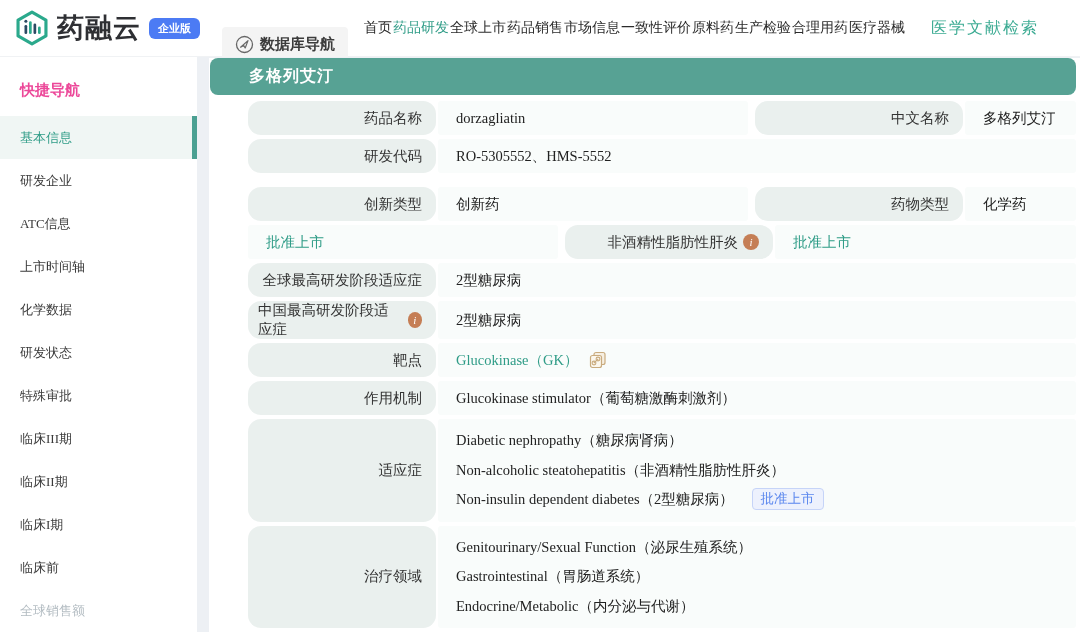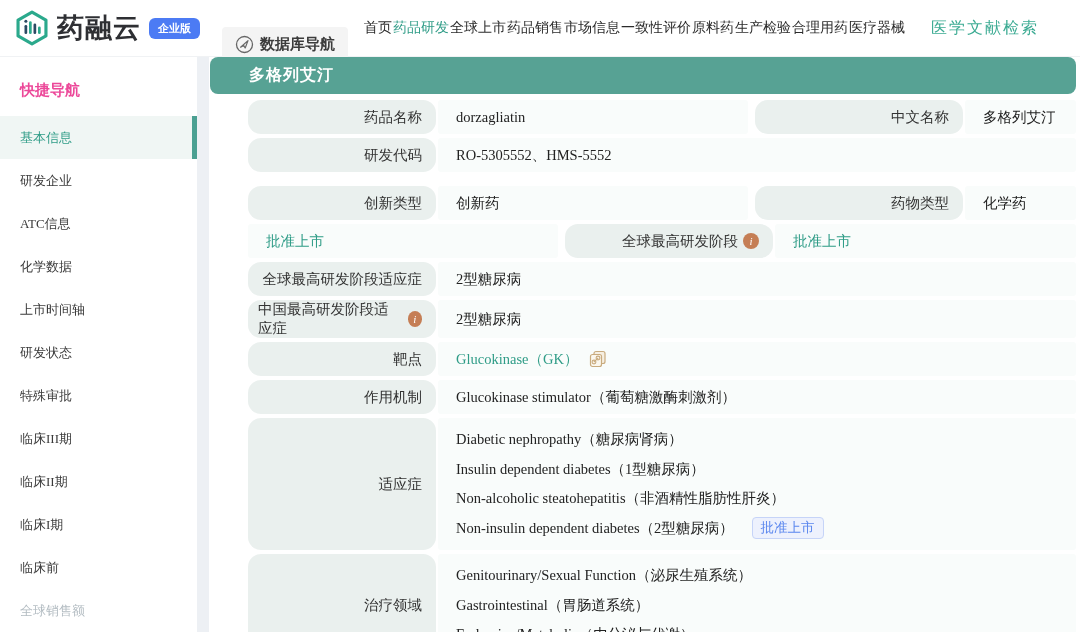--- a/index.html
+++ b/index.html
@@ -119,22 +119,22 @@
     <a href="#" class="lit-link">医学文献检索</a>
   </header>
 
   <div class="body-row">
 
     <aside class="sidebar">
       <div class="sidebar-title">快捷导航</div>
       <div class="side-item active">基本信息</div>
       <div class="side-item">研发企业</div>
       <div class="side-item">ATC信息</div>
+      <div class="side-item">上市时间轴</div>
       <div class="side-item">化学数据</div>
-      <div class="side-item">上市时间轴</div>
       <div class="side-item">研发状态</div>
       <div class="side-item">特殊审批</div>
       <div class="side-item">临床III期</div>
       <div class="side-item">临床II期</div>
       <div class="side-item">临床I期</div>
       <div class="side-item">临床前</div>
       <div class="side-item disabled">全球销售额</div>
     </aside>
 
     <div class="gap-strip"></div>
@@ -166,21 +166,21 @@
             <div class="val half">创新药</div>
             <div class="lab lab2">药物类型</div>
             <div class="val val2">化学药</div>
           </div>
 
           <div class="row">
             <div class="val half">
               <a href="#" class="tlink">批准上市</a>
             </div>
             <div class="lab lab2">
-              <span>全球最高研发阶段</span>
+              <span>非酒精性脂肪性肝炎</span>
               <span class="info-icon">i</span>
             </div>
             <div class="val val2">
               <a href="#" class="tlink">批准上市</a>
             </div>
           </div>
 
           <div class="row">
             <div class="lab">全球最高研发阶段适应症</div>
             <div class="val">2型糖尿病</div>
@@ -212,21 +212,20 @@
 
           <div class="row">
             <div class="lab">作用机制</div>
             <div class="val">Glucokinase stimulator（葡萄糖激酶刺激剂）</div>
           </div>
 
           <div class="row">
             <div class="lab">适应症</div>
             <div class="val multi">
               <div>Diabetic nephropathy（糖尿病肾病）</div>
-              <div>Insulin dependent diabetes（1型糖尿病）</div>
               <div>Non-alcoholic steatohepatitis（非酒精性脂肪性肝炎）</div>
               <div>
                 <span>Non-insulin dependent diabetes（2型糖尿病）</span>
                 <span class="blue-badge">批准上市</span>
               </div>
             </div>
           </div>
 
           <div class="row">
             <div class="lab">治疗领域</div>

